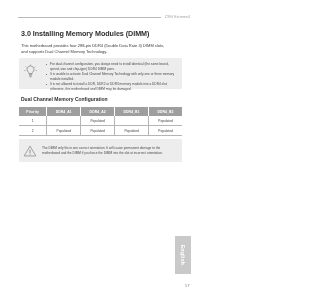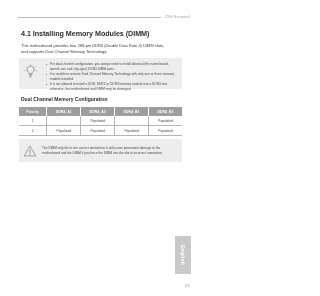--- a/index.html
+++ b/index.html
@@ -221,21 +221,21 @@
 </head>
 <body>
 
 <div class="page">
 
   <div class="header">
     <div class="header-rule"></div>
     <div class="header-title">Z390 Extreme4</div>
   </div>
 
-  <div class="section-heading">4.1 Installing Memory Modules (DIMM)</div>
+  <div class="section-heading">3.0 Installing Memory Modules (DIMM)</div>
 
   <div class="intro">This motherboard provides four 288-pin DDR4 (Double Data Rate 4) DIMM slots, and supports Dual Channel Memory Technology.</div>
 
   <div class="note-box">
     <div class="note-icon">
       <svg viewBox="0 0 24 24" width="15" height="15">
         <path d="M12 3.2c-3.1 0-5.6 2.4-5.6 5.4 0 2 1 3.5 2.2 4.6.5.5.8 1 .8 1.6v.6h5.2v-.6c0-.6.3-1.1.8-1.6 1.2-1.1 2.2-2.6 2.2-4.6 0-3-2.5-5.4-5.6-5.4z" fill="none" stroke="#8a8a8a" stroke-width="1.3"></path>
         <rect x="9.4" y="16.4" width="5.2" height="1.5" fill="#8a8a8a"></rect>
         <rect x="9.9" y="18.6" width="4.2" height="1.4" fill="#8a8a8a"></rect>
         <path d="M11 20.6h2" stroke="#8a8a8a" stroke-width="1.2" fill="none"></path>

